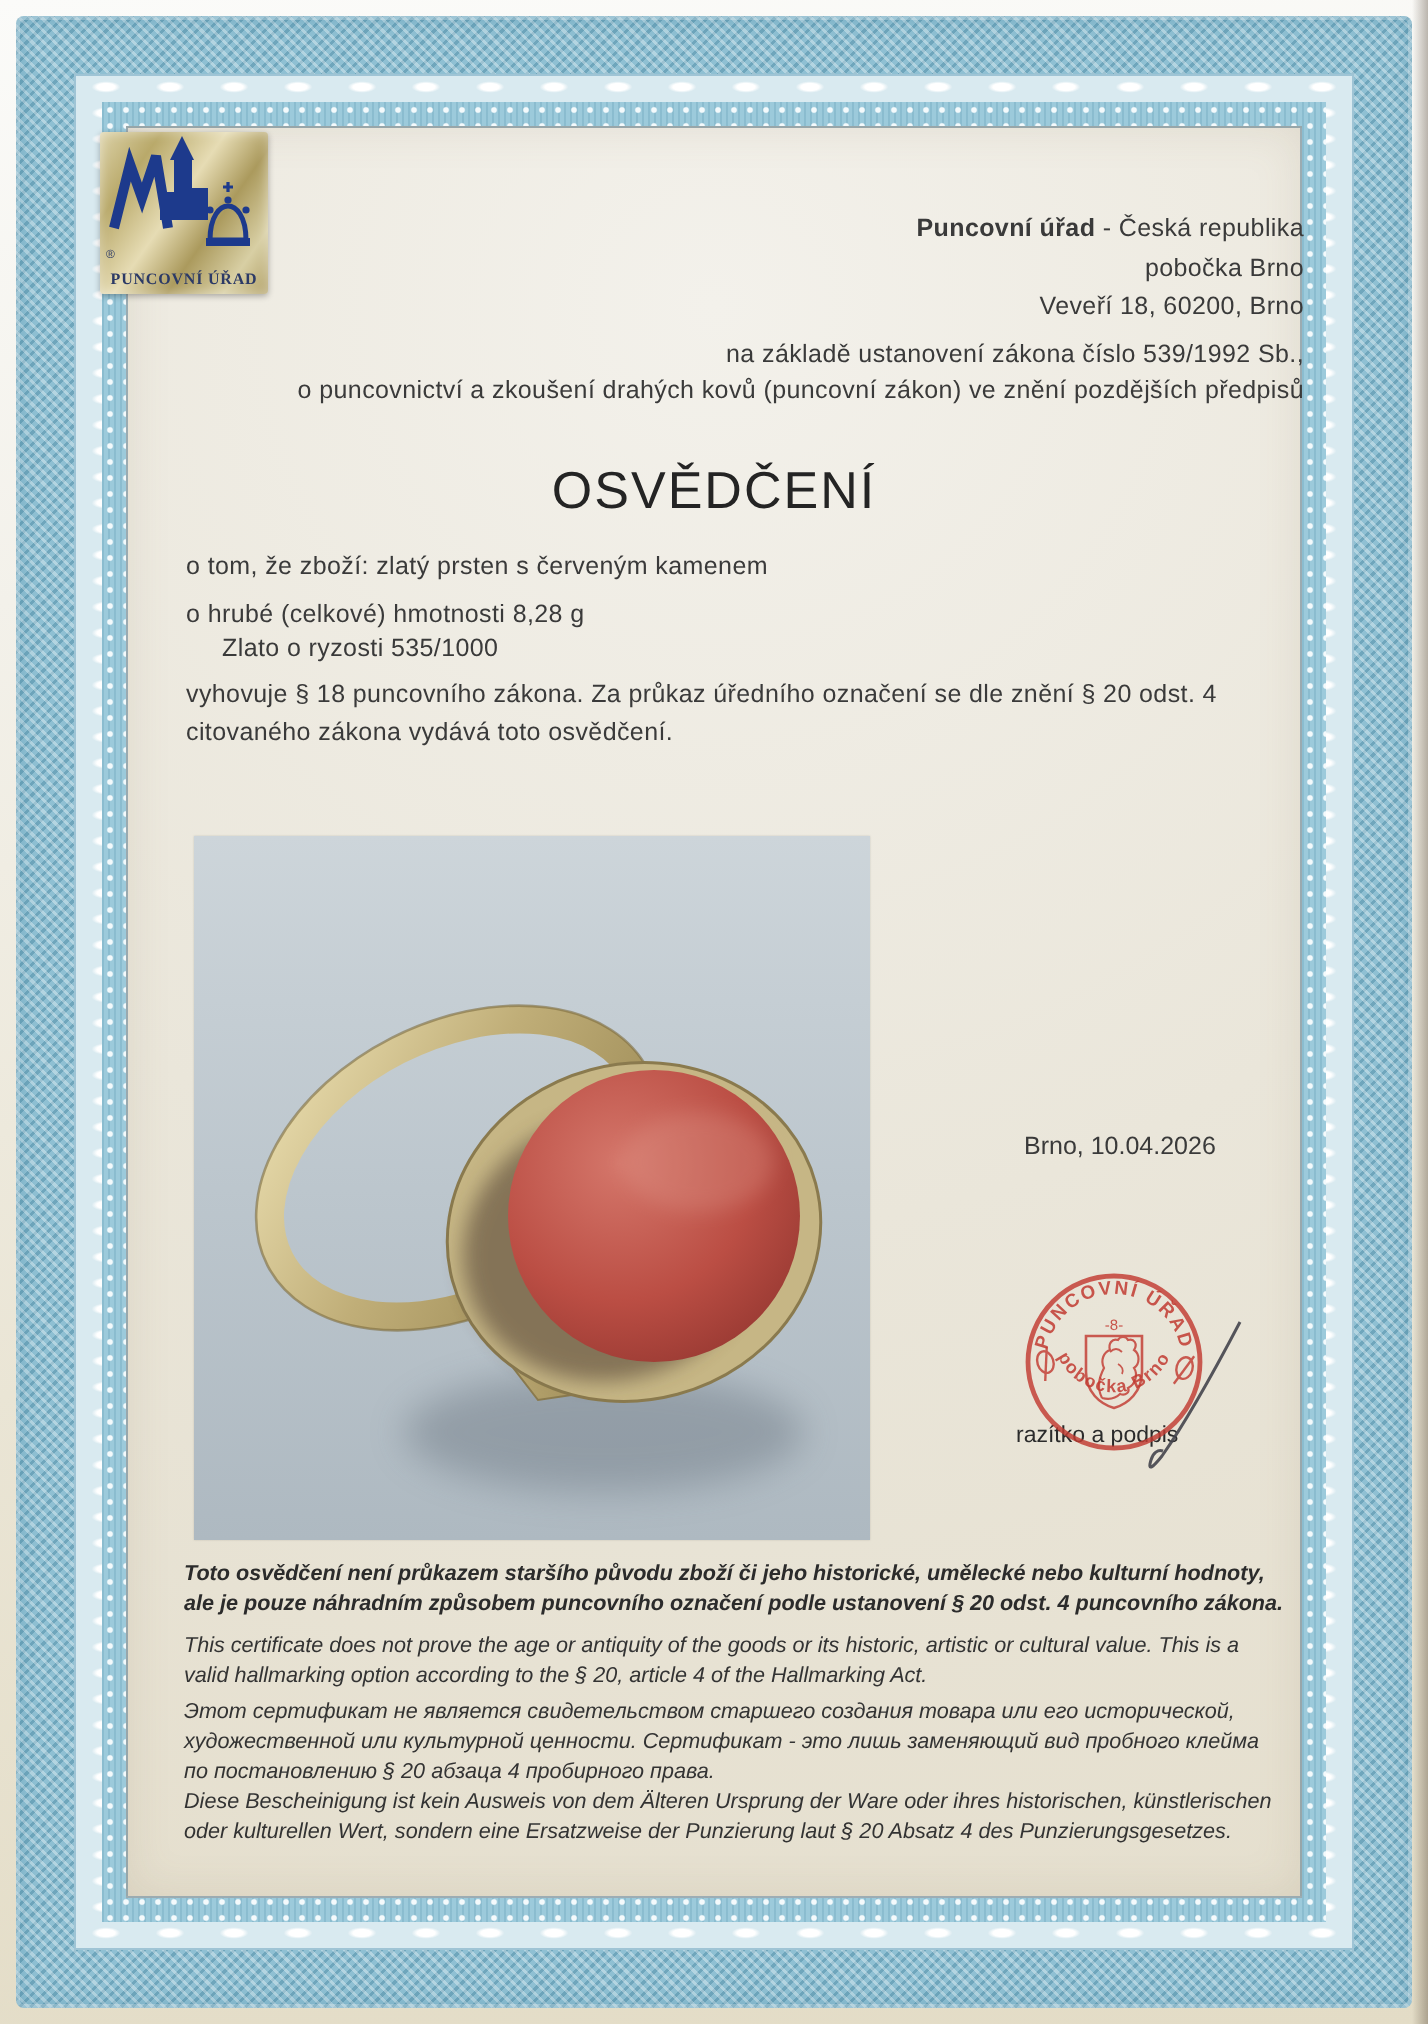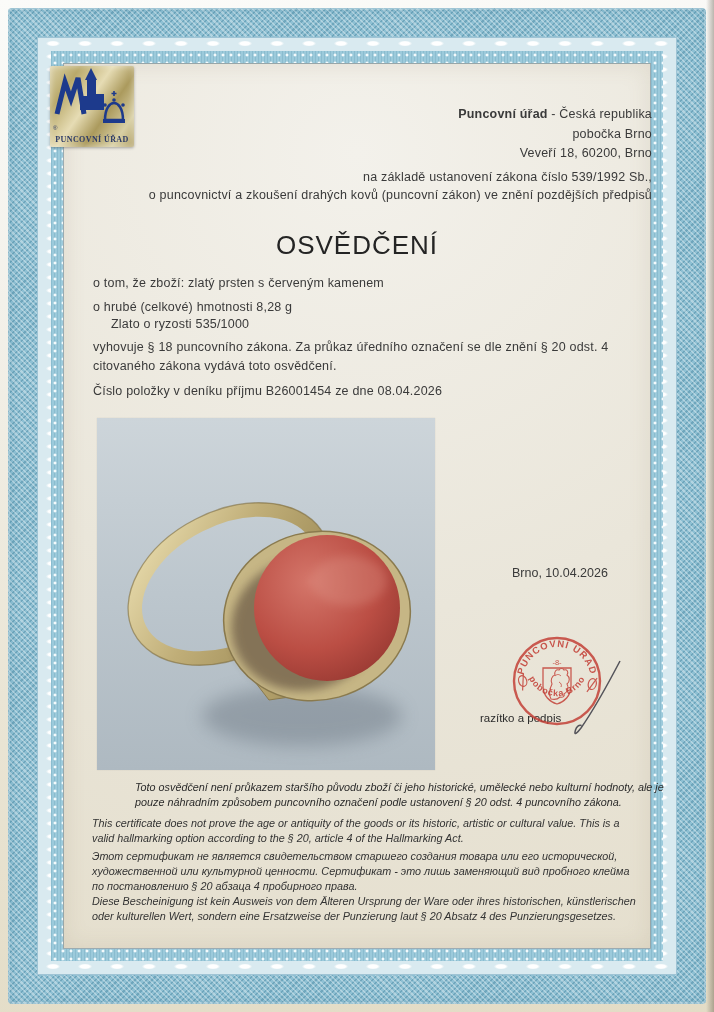--- a/index.html
+++ b/index.html
@@ -53,38 +53,38 @@
   .center{left:62px;right:62px;text-align:right;}
   .bold{font-weight:bold;}
   .title{
     position:absolute;left:62px;right:62px;text-align:center;top:230px;
     font-size:26px;font-weight:normal;letter-spacing:1px;color:#242424;z-index:5;
   }
   .fn{
     position:absolute;left:92px;width:550px;font-size:10.8px;font-style:italic;
     line-height:15px;color:#333;white-space:normal;z-index:5;
   }
-  .fn-bold{font-weight:normal;color:#2b2b2b;margin-left:43px;}
+  .fn-bold{font-weight:bold;color:#2b2b2b;}
   
   .sticker{
     position:absolute;left:50px;top:66px;width:84px;height:81px;z-index:6;
     background:linear-gradient(125deg,#dcd2a8 0%,#b9a96a 22%,#e6dcb4 45%,#ab9a5d 64%,#d8cfa4 84%,#b1a066 100%);
     border-radius:2px;
     box-shadow:0 1px 3px rgba(0,0,0,.3), inset 0 0 6px rgba(255,255,255,.45);
   }
   .sticker-label{
     position:absolute;left:0;right:0;bottom:3px;text-align:center;
     font-family:"Liberation Serif", serif;font-size:8px;font-weight:bold;
     letter-spacing:.4px;color:#2c3a66;
   }
   .sticker-reg{
     position:absolute;left:3px;bottom:16px;font-size:6px;color:#2c3a66;
   }
   .date-line{position:absolute;left:512px;top:566px;font-size:12.5px;color:#3a3a3a;z-index:5;white-space:nowrap;}
-  .stamp-caption{position:absolute;left:480px;top:712px;font-size:11.5px;color:#2b2b2b;z-index:5;white-space:nowrap;}
+  .stamp-caption{position:absolute;left:508px;top:712px;font-size:11.5px;color:#2b2b2b;z-index:5;white-space:nowrap;}
   .stamp-svg{position:absolute;left:487px;top:612px;z-index:6;}
   .photo-svg{position:absolute;left:97px;top:418px;z-index:4;box-shadow:0 0 1px rgba(0,0,0,.15);}
 </style>
 </head>
 <body>
 
 <div class="page">
 
   <div class="frame-outer"></div>
   <div class="frame-gap"></div>
@@ -115,21 +115,20 @@
   <div class="t center" style="top:170px">na základě ustanovení zákona číslo 539/1992 Sb.,</div>
   <div class="t center" style="top:188px">o puncovnictví a zkoušení drahých kovů (puncovní zákon) ve znění pozdějších předpisů</div>
 
   <div class="title">OSVĚDČENÍ</div>
 
   <div class="t" style="left:93px;top:276px">o tom, že zboží: zlatý prsten s červeným kamenem</div>
   <div class="t" style="left:93px;top:300px">o hrubé (celkové) hmotnosti 8,28 g</div>
   <div class="t" style="left:111px;top:317px">Zlato o ryzosti 535/1000</div>
   <div class="t" style="left:93px;top:340px">vyhovuje § 18 puncovního zákona. Za průkaz úředního označení se dle znění § 20 odst. 4</div>
   <div class="t" style="left:93px;top:359px">citovaného zákona vydává toto osvědčení.</div>
-  <div class="t" style="left:93px;top:384px">Číslo položky v deníku příjmu B26001454 ze dne 08.04.2026</div>
 
   <svg class="photo-svg" width="338" height="352" viewBox="0 0 338 352">
     <defs>
       <linearGradient id="phBg" x1="0" y1="0" x2="0" y2="1">
         <stop offset="0" stop-color="#cdd5da"></stop>
         <stop offset="0.5" stop-color="#bcc6cd"></stop>
         <stop offset="1" stop-color="#aeb9c1"></stop>
       </linearGradient>
       <linearGradient id="goldG" x1="0" y1="0" x2="1" y2="1">
         <stop offset="0" stop-color="#ece0b2"></stop>

